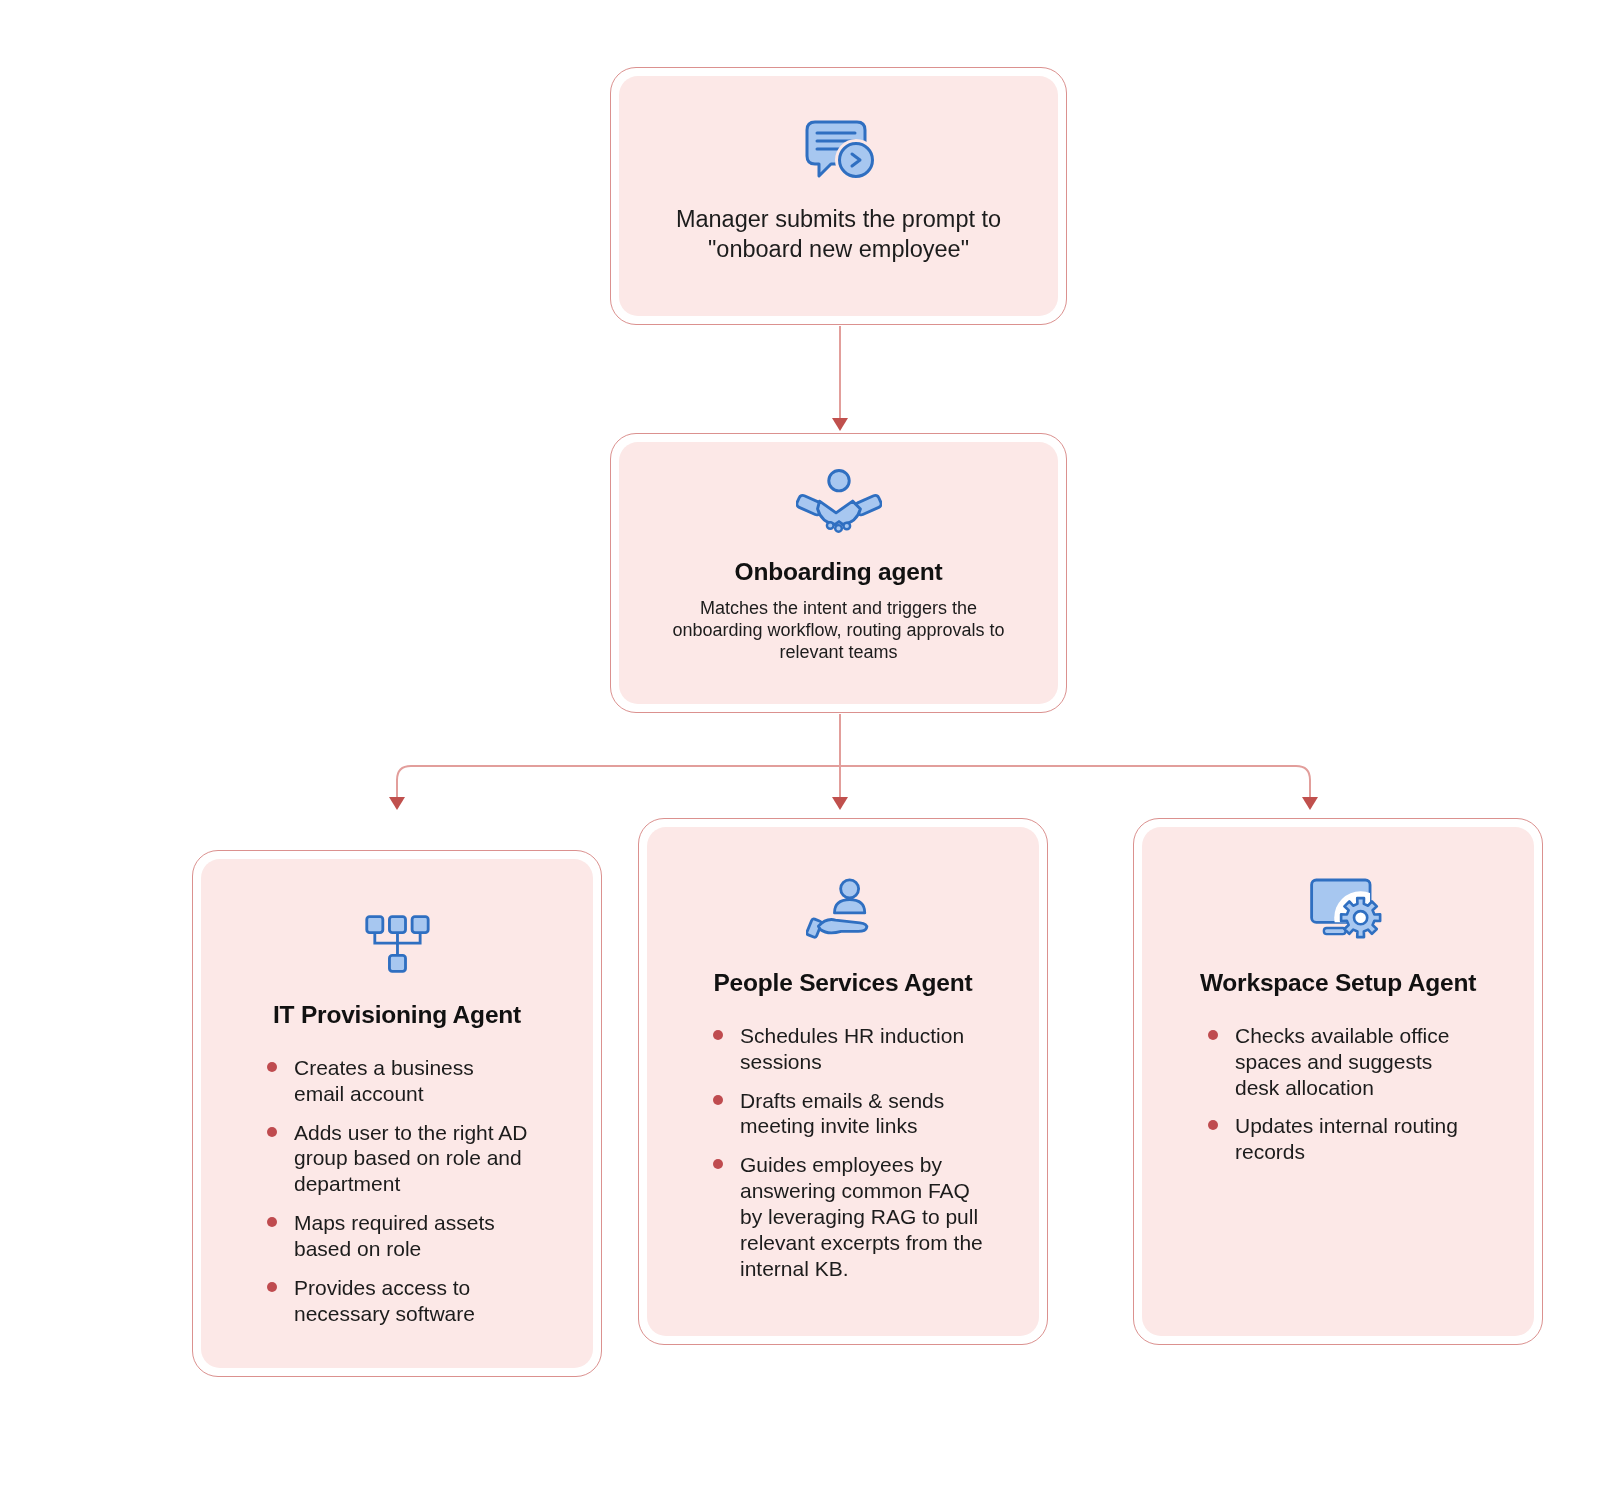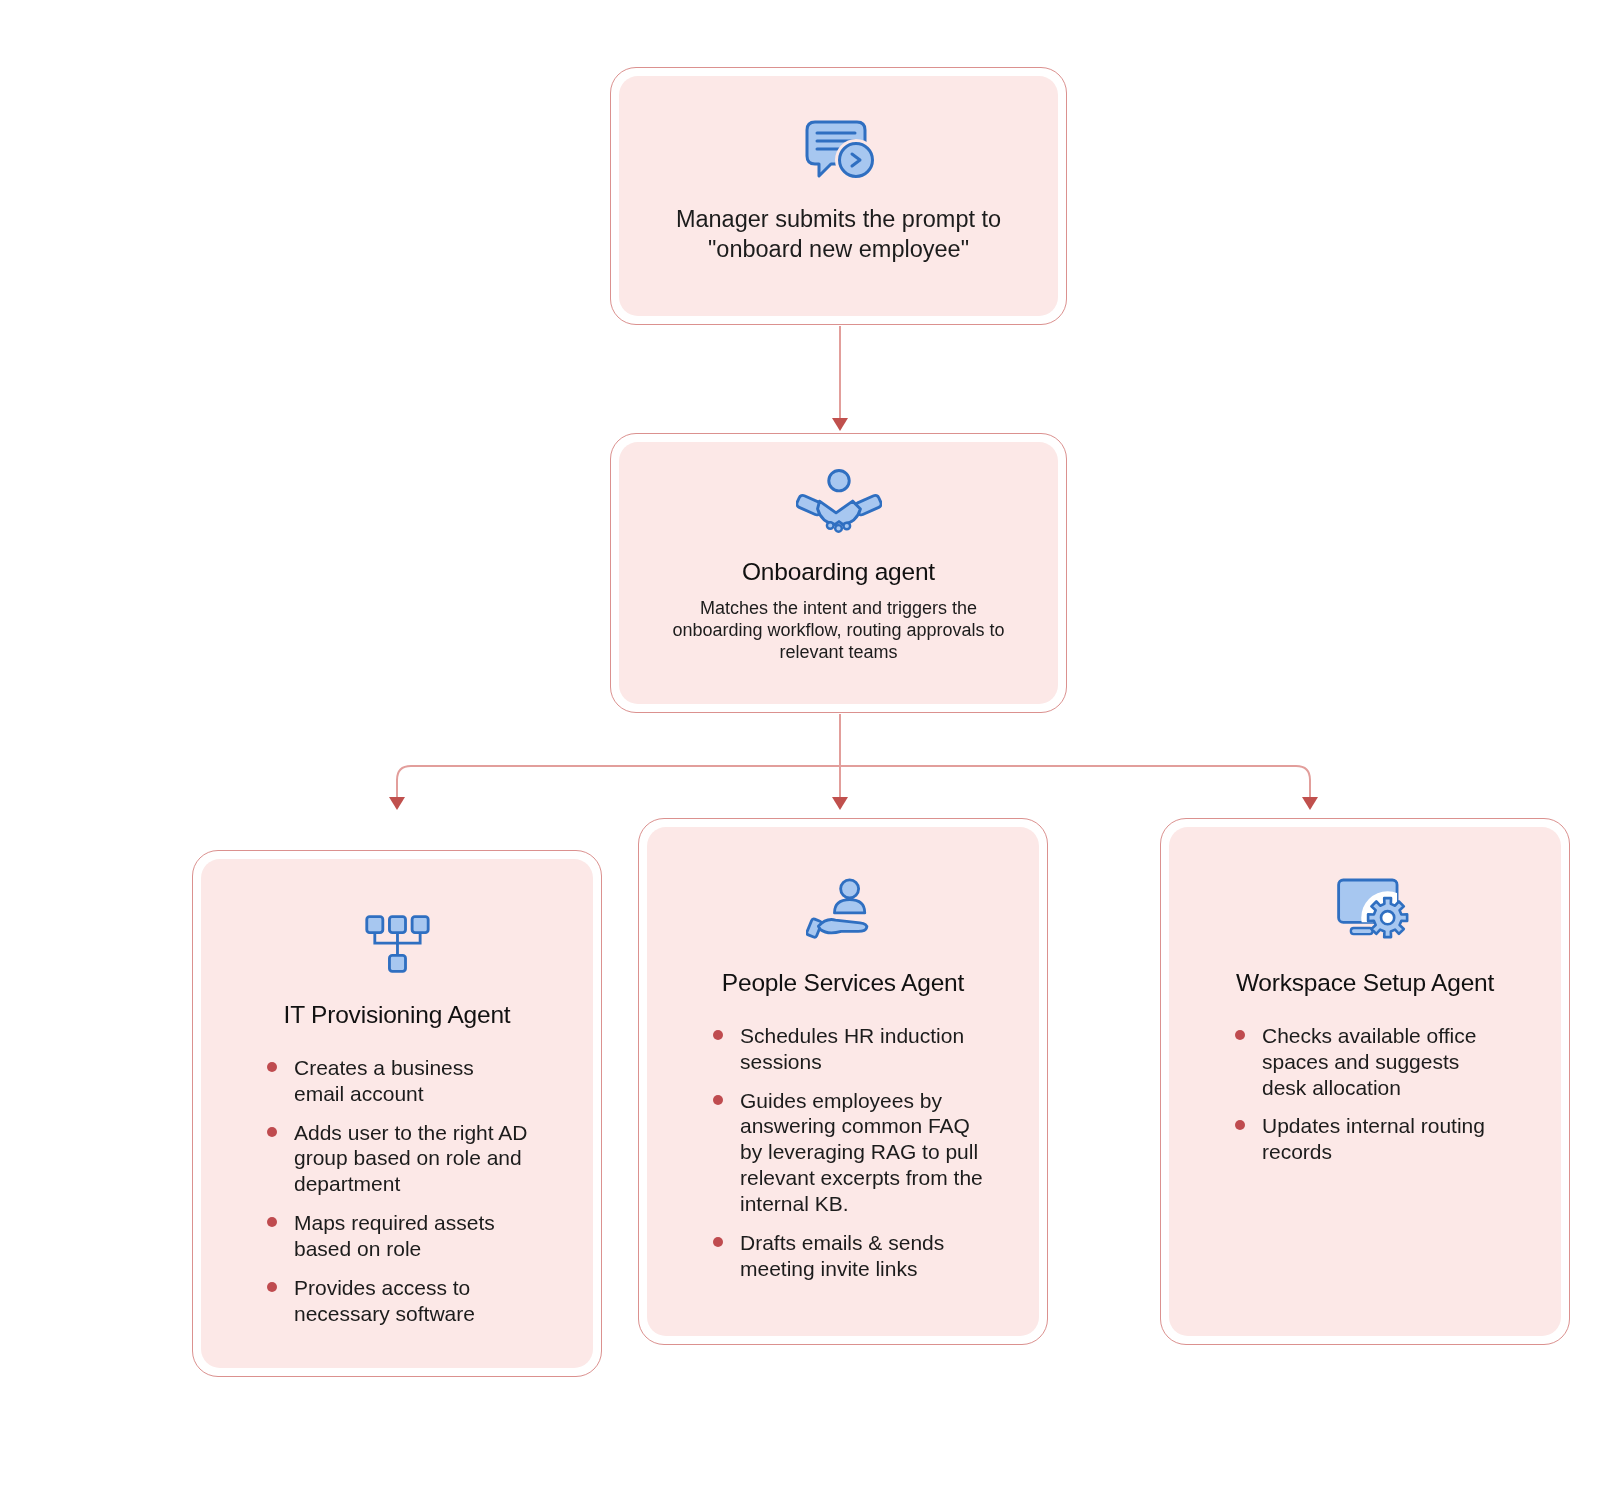--- a/index.html
+++ b/index.html
@@ -10,29 +10,29 @@
 
   .card { position:absolute; background:#ffffff; border:1.6px solid #db918f; border-radius:26px; padding:8px; box-sizing:border-box; }
   .card-inner { width:100%; height:100%; background:#fce8e7; border-radius:19px; box-sizing:border-box;
                 display:flex; flex-direction:column; align-items:center; }
 
   
   .node-prompt     { left:570px;  top:67px;  width:457px; height:258px; }
   .node-onboarding { left:570px;  top:433px; width:457px; height:280px; }
   .node-it         { left:152px;  top:850px; width:410px; height:527px; }
   .node-people     { left:598px;  top:818px; width:410px; height:527px; }
-  .node-workspace  { left:1120px; top:818px; width:410px; height:527px; }
+  .node-workspace  { left:1093px; top:818px; width:410px; height:527px; }
 
   .icon-wrap { display:flex; align-items:center; justify-content:center; }
   .node-prompt .icon-wrap     { margin-top:42px; height:68px; }
   .node-onboarding .icon-wrap { margin-top:26px; height:76px; }
   .node-it .icon-wrap, .node-people .icon-wrap, .node-workspace .icon-wrap { margin-top:52px; height:66px; }
 
   .node-label { margin-top:18px; font-size:23.5px; line-height:1.28; text-align:center; max-width:352px; color:#1c1c1c; }
-  .node-title { margin-top:14px; font-size:24.5px; font-weight:normal; color:#111111; text-align:left; letter-spacing:-0.2px; }
+  .node-title { margin-top:14px; font-size:24.5px; font-weight:bold; color:#111111; text-align:left; letter-spacing:-0.2px; }
   .node-desc  { margin-top:11px; font-size:18px; line-height:1.23; text-align:center; max-width:334px; color:#1c1c1c; }
   .agent-title { margin-top:24px; }
 
   .bullets { list-style:none; margin:26px 0 0 0; padding:0 0 0 66px; align-self:flex-start;
              display:flex; flex-direction:column; gap:13px; }
   .bullets li { display:flex; gap:17px; font-size:21px; line-height:1.23; color:#1c1c1c; }
   .bullets .dot { flex:0 0 auto; width:10px; height:10px; border-radius:50%; background:#bf4b4f; margin-top:7px; }
   .node-it .bullets .txt        { max-width:234px; }
   .node-people .bullets .txt    { max-width:256px; }
   .node-workspace .bullets .txt { max-width:228px; }
@@ -151,26 +151,26 @@
       <div class="node-title agent-title">People Services Agent</div>
       <ul class="bullets">
 
           <li>
             <span class="dot"></span>
             <span class="txt">Schedules HR induction sessions</span>
           </li>
 
           <li>
             <span class="dot"></span>
+            <span class="txt">Drafts emails &amp; sends meeting invite links</span>
+          </li>
+
+          <li>
+            <span class="dot"></span>
             <span class="txt">Guides employees by answering common FAQ by leveraging RAG to pull relevant excerpts from the internal KB.</span>
-          </li>
-
-          <li>
-            <span class="dot"></span>
-            <span class="txt">Drafts emails &amp; sends meeting invite links</span>
           </li>
         </ul>
     </div>
   </div>
 
   <div class="card node-workspace">
     <div class="card-inner">
       <div class="icon-wrap">
         <svg width="98" height="74" viewBox="0 0 104 78">
           <defs>

